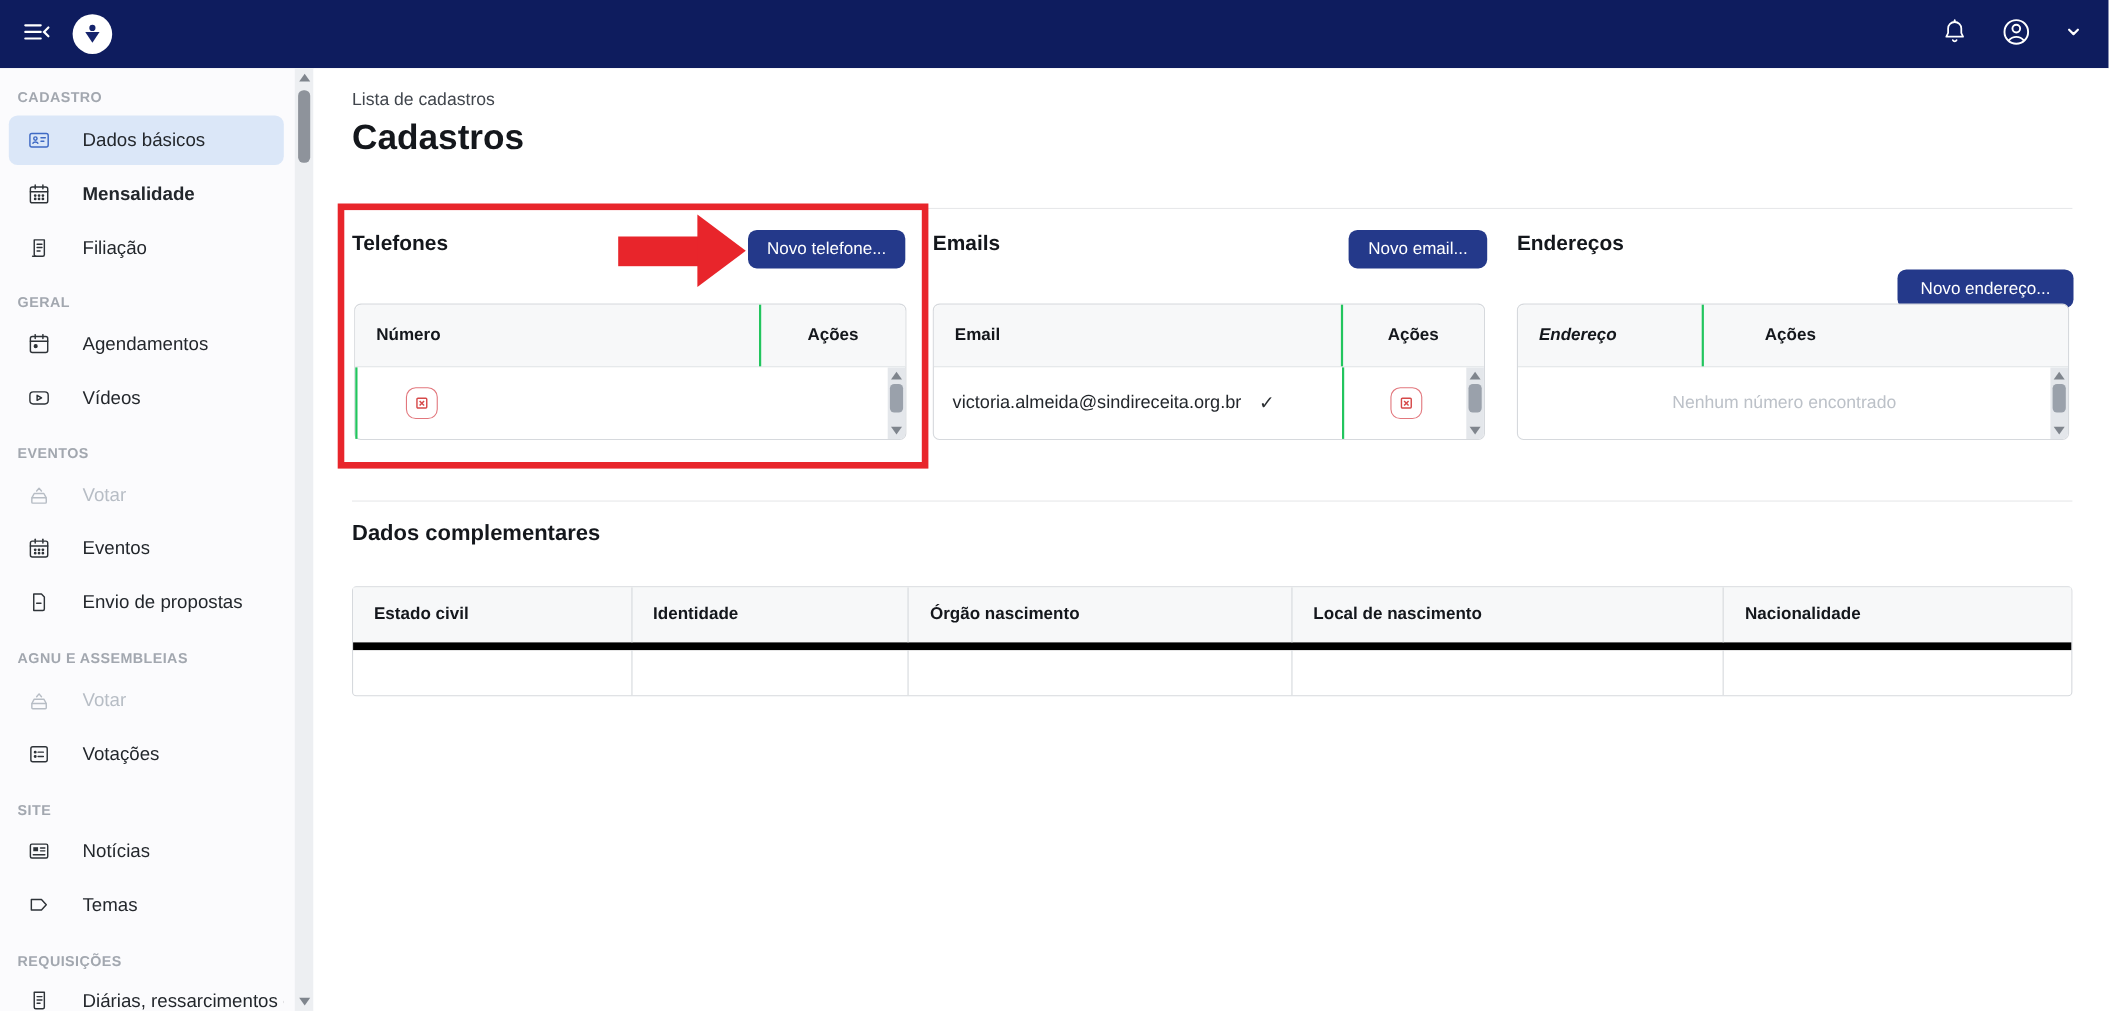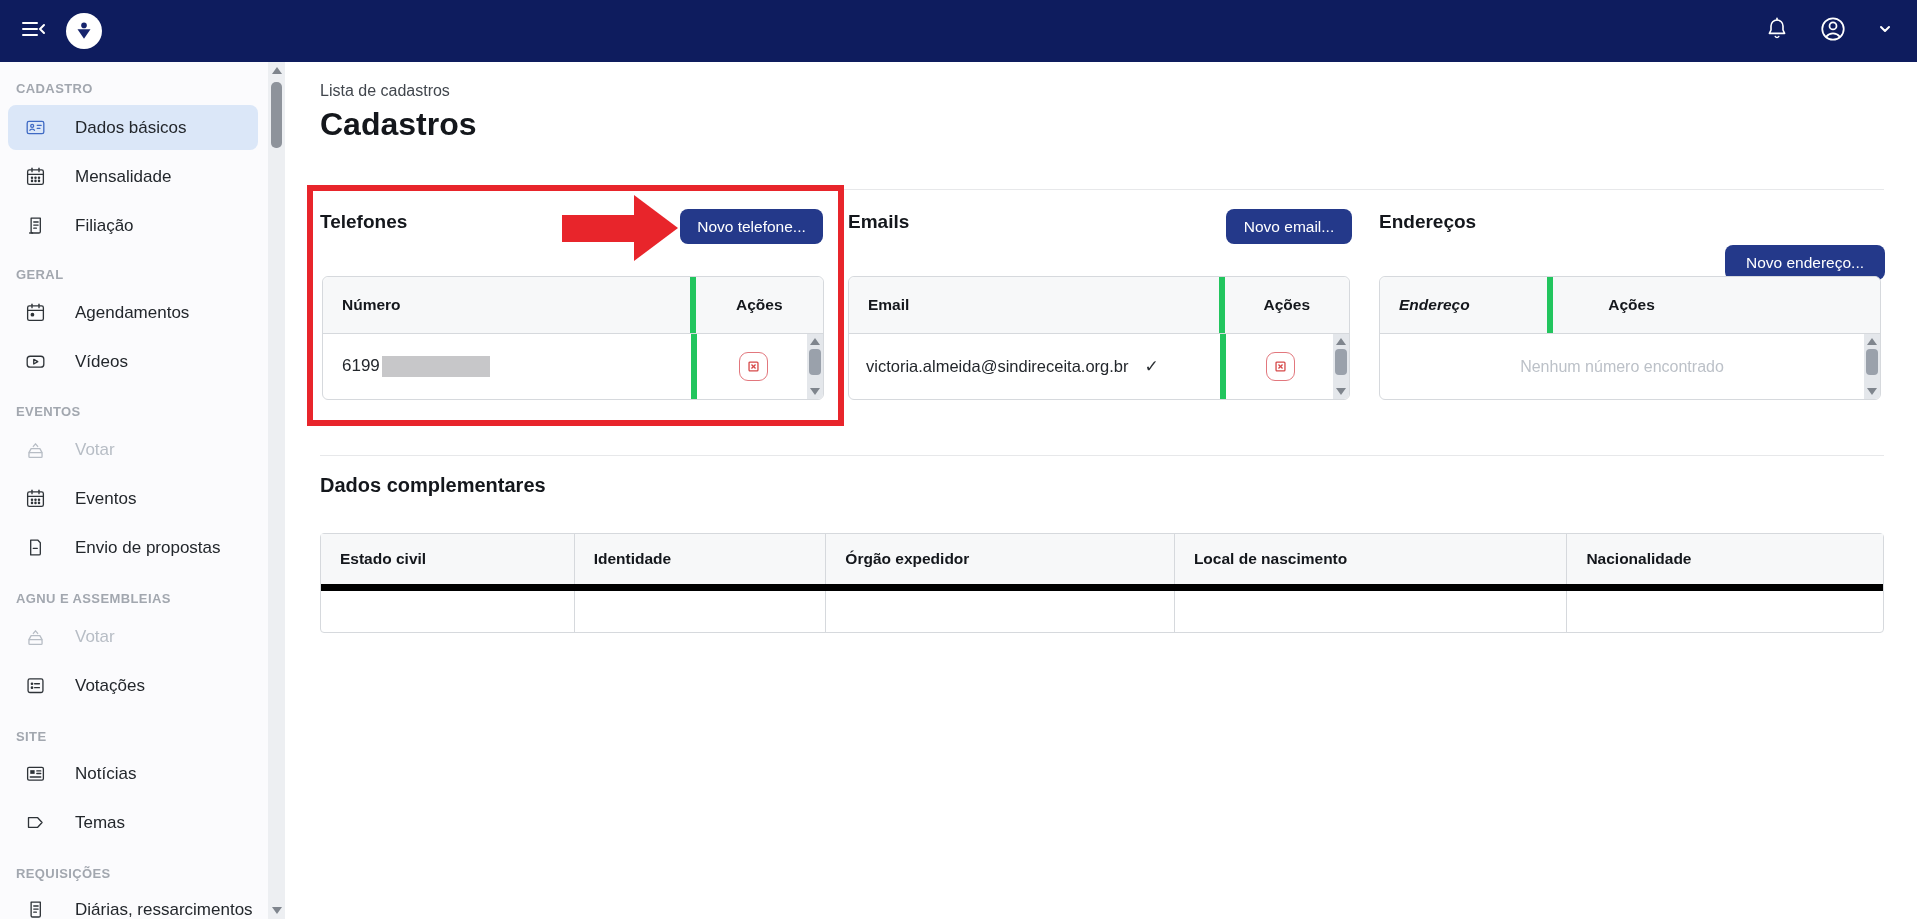--- a/index.html
+++ b/index.html
@@ -37,21 +37,21 @@
   .hr { position:absolute; left:35px; width:1564px; height:0; border-top:1px solid #e7e8ea; }
 
   .sec-title { position:absolute; font-size:19px; font-weight:bold; color:#14171c; }
   .btn { position:absolute; height:35px; background:#24398a; color:#fff; border:none; border-radius:8px; font-size:15.5px; font-family:"Liberation Sans", sans-serif; cursor:pointer; padding:0 12px; }
 
   .card-table { position:absolute; top:214px; width:502px; height:124px; border:1px solid #d6d9dd; border-radius:6px; background:#fff; }
   .ct-head { position:absolute; left:0; top:0; right:0; height:57px; background:#f7f8f9; border-bottom:1px solid #d6d9dd; border-radius:6px 6px 0 0; display:flex; }
   .ct-body { position:absolute; left:0; top:57px; right:0; bottom:0; display:flex; align-items:center; }
   .hcell { display:flex; align-items:center; padding-left:19px; font-size:15.5px; font-weight:bold; color:#14171c; }
   .hcell.center { justify-content:center; padding-left:0; }
-  .vdiv { border-left:6px solid #22c55e; }
+  .vdiv { border-left:2px solid #22c55e; }
 
   .tbl-scroll { position:absolute; right:0; top:57px; bottom:0; width:16px; background:#e4e7eb; display:flex; flex-direction:column; align-items:center; padding:4px 0; border-radius:0 0 5px 0; }
   .tbl-scroll .thumb { width:12px; height:26px; background:#9aa1ab; border-radius:4px; margin-top:4px; }
 
   .redact { display:inline-block; width:108px; height:21px; background:#c7c7c9; margin-left:2px; vertical-align:middle; }
   .del-btn { width:29px; height:29px; border:1px solid #e2777d; border-radius:9px; background:#fff; display:flex; align-items:center; justify-content:center; cursor:pointer; }
   .empty-text { width:100%; text-align:center; color:#bcc1c8; font-size:16px; padding-right:16px; }
 
   .comp-table { position:absolute; left:35px; top:471px; width:1564px; height:100px; border:1px solid #d6d9dd; border-radius:4px; background:#fff; }
   .comp-head { position:absolute; left:0; right:0; top:0; height:57px; background:#f7f8f9; border-bottom:7px solid #000000; display:grid; grid-template-columns:254fr 252fr 349fr 393fr 316fr; }
@@ -122,21 +122,21 @@
             <rect x="2.5" y="5" width="19" height="14" rx="2"></rect>
             <circle cx="8.2" cy="10.2" r="1.7"></circle>
             <path d="M5.6 15.2c.6-1.9 4.6-1.9 5.2 0"></path>
             <line x1="14" y1="9.5" x2="18.5" y2="9.5"></line>
             <line x1="14" y1="13" x2="17" y2="13"></line>
           </svg>
       </span>
       <span class="nav-label">Dados básicos</span>
     </div>
 
-    <div class="nav-item" style="top:92px;">
+    <div class="nav-item" style="top:92px;font-weight:bold;">
       <span class="nav-icon">
         <svg viewBox="0 0 24 24">
             <rect x="3" y="4.5" width="18" height="16.5" rx="2"></rect>
             <line x1="8" y1="2.5" x2="8" y2="6.5"></line>
             <line x1="16" y1="2.5" x2="16" y2="6.5"></line>
             <line x1="3" y1="9.5" x2="21" y2="9.5"></line>
             <circle cx="8" cy="13.5" r=".7" fill="#2e3338"></circle>
             <circle cx="12" cy="13.5" r=".7" fill="#2e3338"></circle>
             <circle cx="16" cy="13.5" r=".7" fill="#2e3338"></circle>
             <circle cx="8" cy="17" r=".7" fill="#2e3338"></circle>
@@ -304,23 +304,20 @@
     <div class="hr" style="top:127px;"></div>
 
     <div class="sec-title" style="left:35px; top:149px;">Telefones</div>
     <button class="btn" style="left:395px; top:147px; width:143px;">Novo telefone...</button>
     <div class="card-table" style="left:37px;">
       <div class="ct-head">
         <div class="hcell" style="width:368px;">Número</div>
         <div class="hcell center vdiv" style="width:134px;">Ações</div>
       </div>
       <div class="ct-body">
-        <div style="width:368px; padding-left:19px;">
-          <span class="row-text">6199</span><span class="redact"></span>
-        </div>
         <div class="vdiv" style="width:118px; height:100%; display:flex; align-items:center; justify-content:center;">
           <div class="del-btn">
             <svg width="13" height="13" viewBox="0 0 14 14" fill="none" stroke="#d64949" stroke-width="1.4">
                 <rect x="2.2" y="2.2" width="9.6" height="9.6" rx="1"></rect>
                 <line x1="4.8" y1="4.8" x2="9.2" y2="9.2"></line>
                 <line x1="9.2" y1="4.8" x2="4.8" y2="9.2"></line>
               </svg>
           </div>
         </div>
       </div>
@@ -377,21 +374,21 @@
       </div>
     </div>
 
     <div class="hr" style="top:393px;"></div>
 
     <div class="sec-title" style="left:35px; top:412px; font-size:20px;">Dados complementares</div>
     <div class="comp-table">
       <div class="comp-head">
         <div class="hcell">Estado civil</div>
         <div class="hcell">Identidade</div>
-        <div class="hcell">Órgão expedidor</div>
+        <div class="hcell">Órgão nascimento</div>
         <div class="hcell">Local de nascimento</div>
         <div class="hcell">Nacionalidade</div>
       </div>
       <div class="comp-body">
         <div class="bcell"></div>
           <div class="bcell"></div>
           <div class="bcell"></div>
           <div class="bcell"></div>
           <div class="bcell"></div>
       </div>

